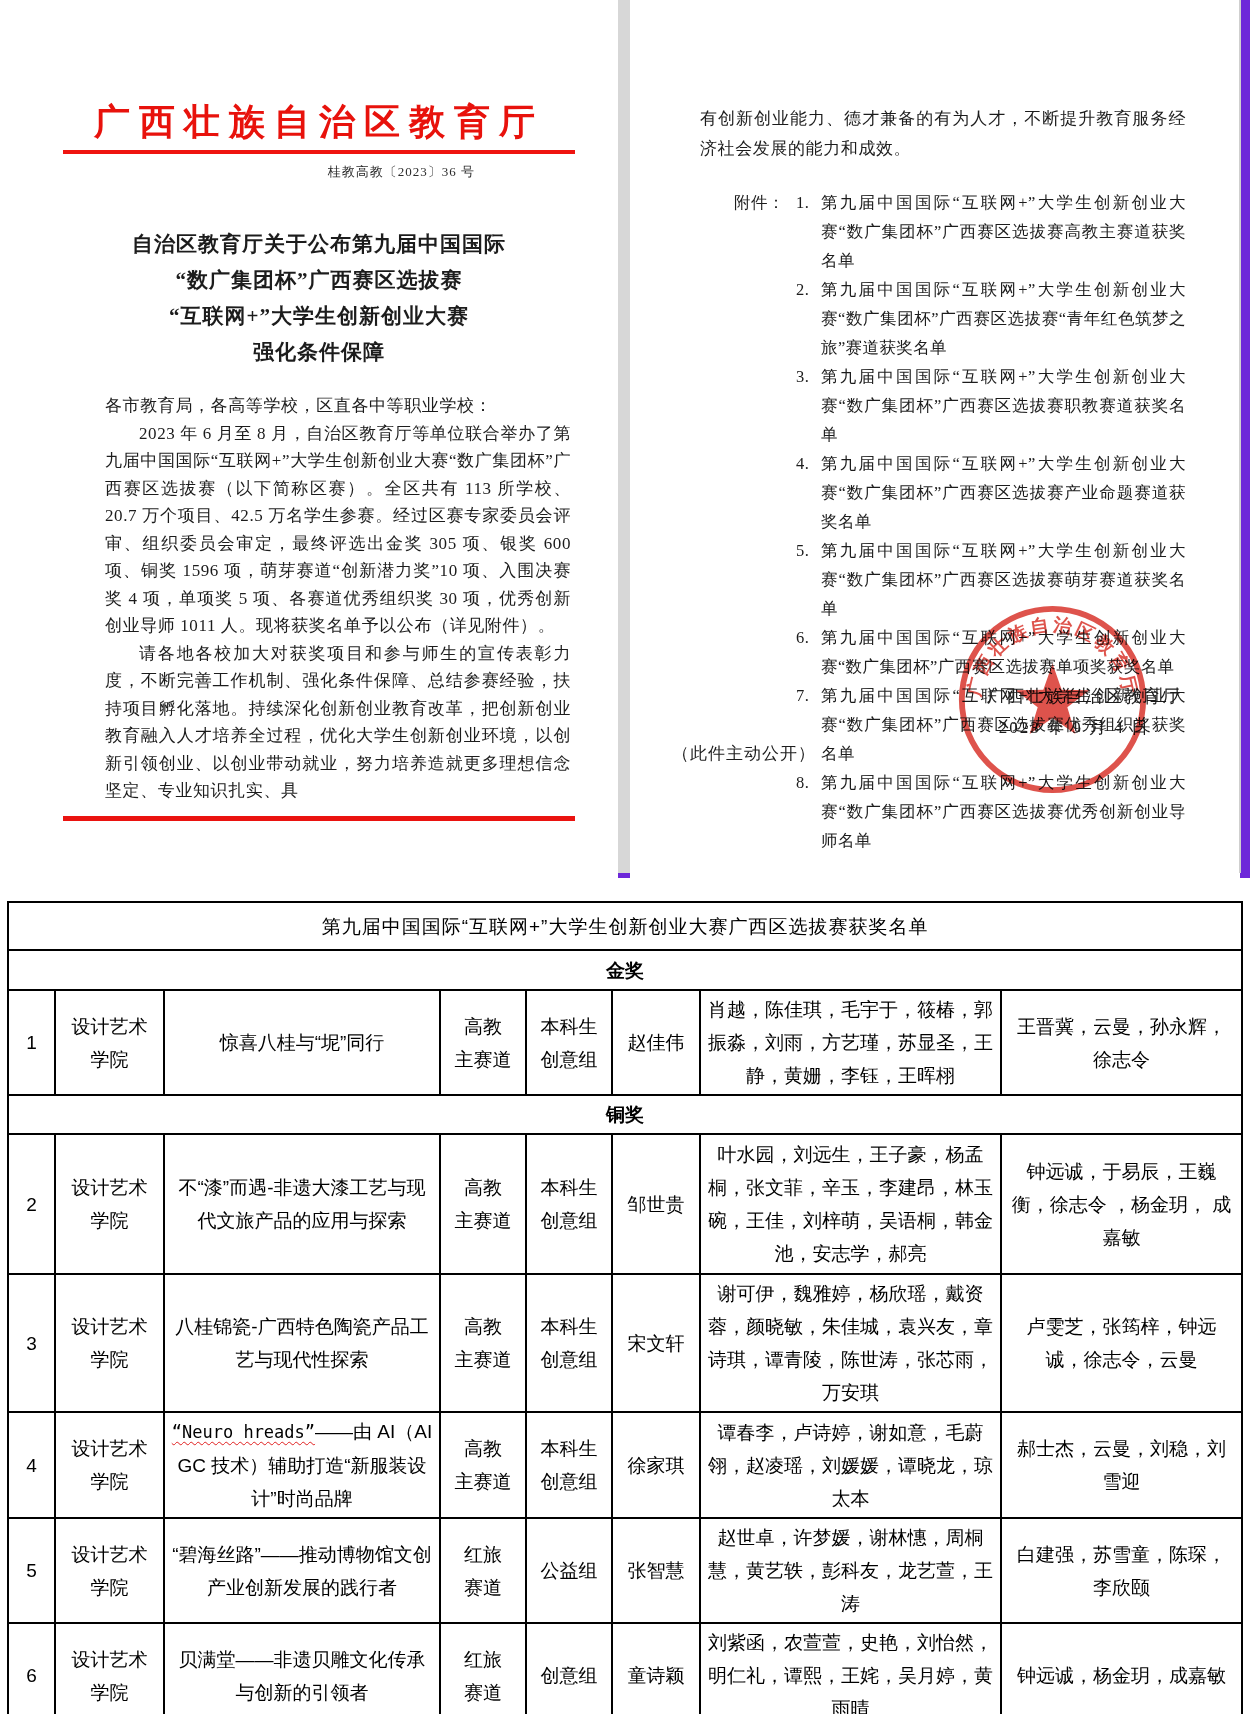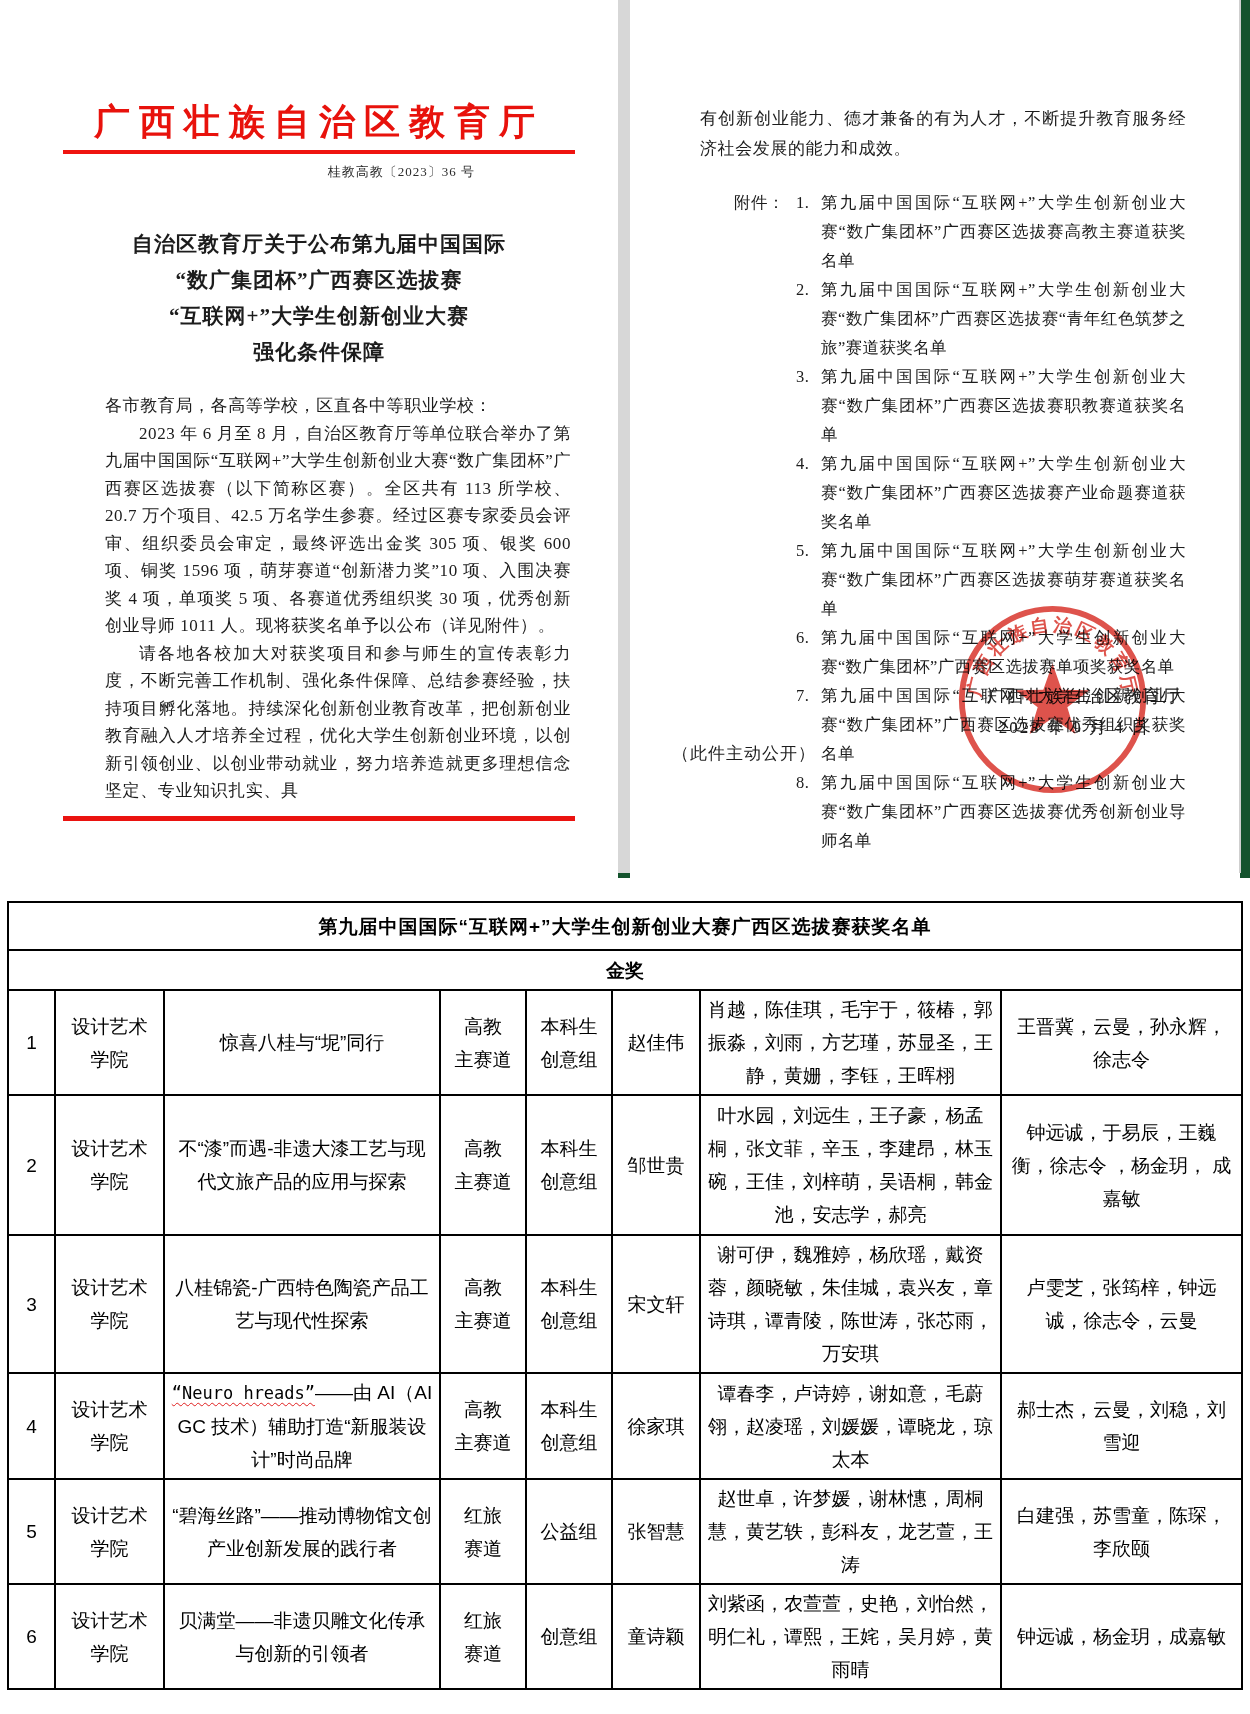--- a/index.html
+++ b/index.html
@@ -1,20 +1,20 @@
 <!DOCTYPE html>
 <html><head>
 <meta charset="utf-8">
 <style>
   html,body{margin:0;padding:0;background:#ffffff;}
   #screen{position:relative;width:1250px;height:1714px;background:#ffffff;overflow:hidden;
           font-family:"Liberation Serif","DejaVu Serif",serif;color:#1c1c1c;}
 
   
-  .doc-top{position:absolute;left:0;top:0;width:1250px;height:878px;background:#14532d;}
+  .doc-top{position:absolute;left:0;top:0;width:1250px;height:878px;background:#6d28d9;}
   .page{position:absolute;top:0;height:878px;background:#ffffff;}
   .page-left{left:0;width:618px;}
   .page-right{left:630px;width:610px;}
   .page-divider{position:absolute;left:618px;top:0;width:13px;height:873px;background:#d7d7d7;}
   .right-edge{position:absolute;left:1239px;top:0;width:2px;height:873px;background:#cfcfcf;}
 
   .agency-head{position:absolute;left:63px;top:98px;width:512px;text-align:center;
                color:#e8120c;font-size:36px;font-weight:bold;letter-spacing:9px;white-space:nowrap;}
   .red-rule{position:absolute;left:63px;top:150px;width:512px;height:4px;background:#ef1410;}
   .doc-number{position:absolute;left:63px;top:163px;width:512px;text-align:right;
@@ -42,21 +42,21 @@
              padding-right:36px;box-sizing:border-box;font-size:17px;letter-spacing:2px;}
   .public-note{position:absolute;left:42px;top:742px;font-size:17px;letter-spacing:1px;}
   .stamp{position:absolute;left:325px;top:602px;width:195px;height:195px;opacity:0.85;
          mix-blend-mode:multiply;z-index:5;pointer-events:none;}
 
   
   table.awards{position:absolute;left:7px;top:901px;width:1236px;border-collapse:collapse;
                table-layout:fixed;font-family:"Liberation Sans","DejaVu Sans",sans-serif;color:#000;}
   table.awards td{border:2px solid #000;text-align:center;vertical-align:middle;
                   font-size:19px;line-height:33px;padding:2px 6px;word-break:break-all;}
-  td.t-title{font-size:20px;font-weight:bold;letter-spacing:1px;border-radius:18px;}
+  td.t-title{font-size:20px;font-weight:normal;letter-spacing:1px;border-radius:18px;}
   td.t-section{font-size:20px;font-weight:bold;}
   td.preline{white-space:pre-line;}
   td.team-cell,td.adv-cell{padding:2px 8px;}
   .latin-wavy{font-family:"DejaVu Sans Mono",monospace;font-size:17px;
               text-decoration:underline;text-decoration-style:wavy;text-decoration-color:#e02020;
               text-decoration-thickness:1px;text-underline-offset:3px;}
 </style>
 </head>
 <body>
 
@@ -168,20 +168,23 @@
 学院</td>
       <td>惊喜八桂与“坭”同行</td>
       <td class="preline">高教
 主赛道</td>
       <td class="preline">本科生
 创意组</td>
       <td>赵佳伟</td>
       <td class="team-cell">肖越，陈佳琪，毛宇于，筱椿，郭振淼，刘雨，方艺瑾，苏显圣，王静，黄姗，李钰，王晖栩</td>
       <td class="adv-cell">王晋冀，云曼，孙永辉，徐志令</td>
     </tr>
+    <tr style="height:36px">
+      <td colspan="8" class="t-section">铜奖</td>
+    </tr>
     <tr style="height:140px">
       <td>2</td>
       <td class="preline">设计艺术
 学院</td>
       <td>不“漆”而遇-非遗大漆工艺与现代文旅产品的应用与探索</td>
       <td class="preline">高教
 主赛道</td>
       <td class="preline">本科生
 创意组</td>
       <td>邹世贵</td>

